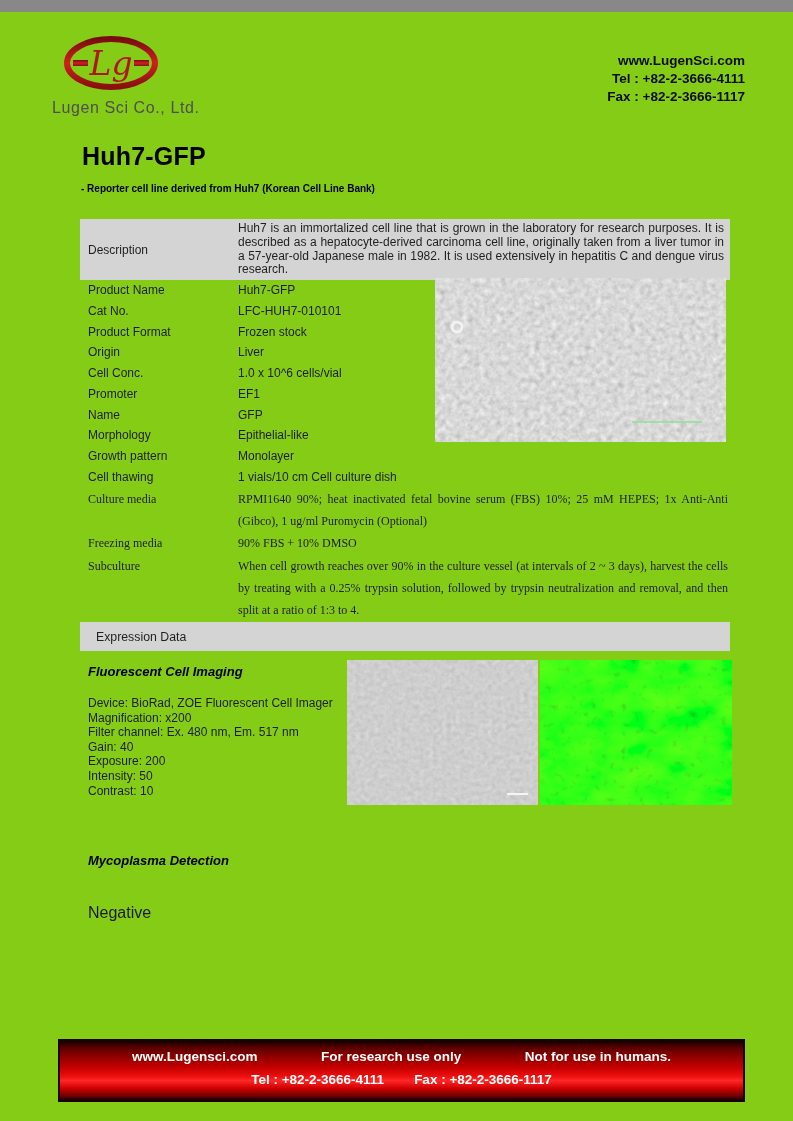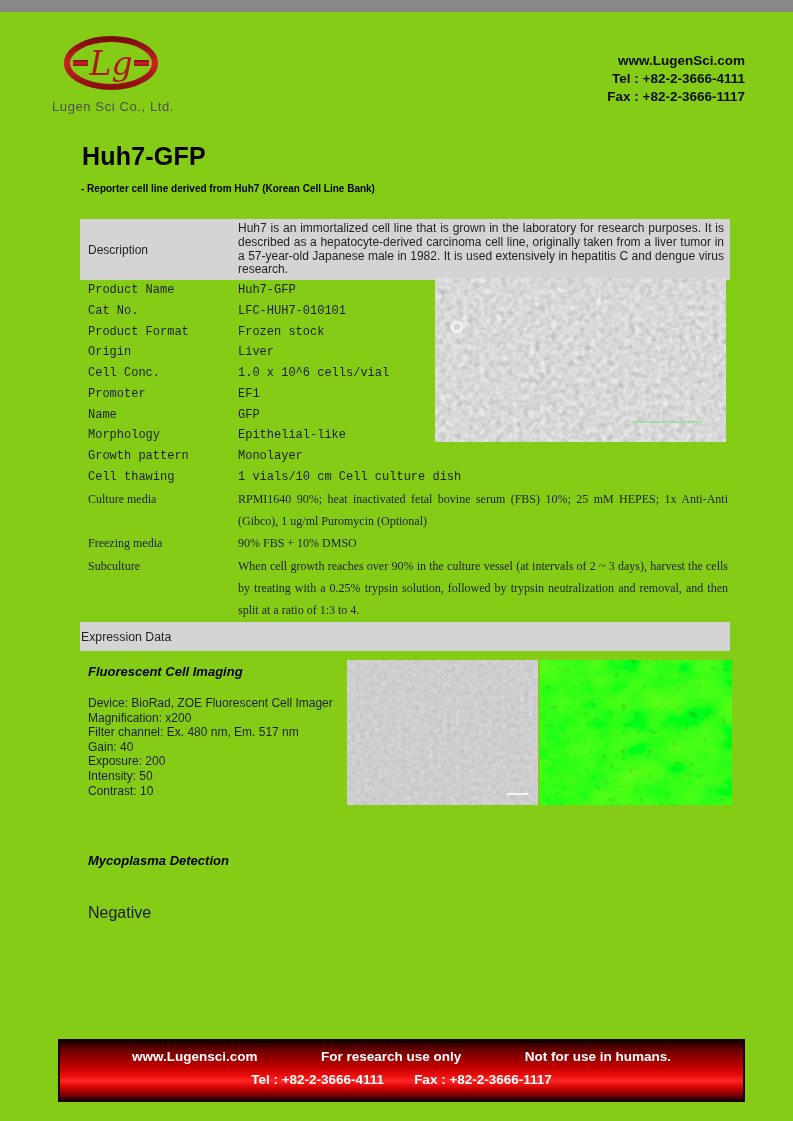--- a/index.html
+++ b/index.html
@@ -2,46 +2,46 @@
 <html><head>
 <meta charset="utf-8">
 <style>
   * { margin:0; padding:0; box-sizing:border-box; }
   body { background:#888; font-family:"Liberation Sans", sans-serif; }
   .page { position:relative; width:793px; height:1121px; background:#84cc16; margin:12px auto;
           color:#1c1c1c; overflow:hidden; }
 
   
   .logo-wrap { position:absolute; left:52px; top:24px; width:118px; text-align:center; }
-  .logo-company { font-size:13px; color:#4f4f4f; letter-spacing:0.6px; margin-top:1px; white-space:nowrap; }
+  .logo-company { font-size:16px; color:#4f4f4f; letter-spacing:0.6px; margin-top:1px; white-space:nowrap; }
   .contact { position:absolute; top:40px; right:48px; text-align:right; font-size:13.5px;
              font-weight:bold; line-height:18px; color:#0d0d0d; }
 
   
   .title { position:absolute; left:82px; top:130px; font-size:25px; font-weight:bold; color:#000; letter-spacing:0.2px; }
   .subtitle { position:absolute; left:81px; top:171px; font-size:10px; font-weight:bold; color:#000; }
 
   
   .ptable { position:absolute; left:80px; top:207px; width:650px; font-size:12px; color:#1f1f1f; }
   .desc-row { display:flex; background:#d4d4d4; min-height:57px; }
   .desc-label { width:158px; flex:none; padding-left:8px; display:flex; align-items:center; }
   .desc-text { flex:1; padding:3px 6px 3px 0; line-height:13.8px; text-align:justify; }
   .prow { display:flex; }
   .prow .lbl { width:158px; flex:none; padding-left:8px; }
   .prow .val { flex:1; padding-right:2px; }
-  .prow.s { height:20.75px; line-height:20.75px;font-family:Liberation Mono, monospace; }
+  .prow.s { height:20.75px; line-height:20.75px; }
   .prow.multi { line-height:22.3px;font-family:Liberation Serif, serif; }
   .prow.multi .val { text-align:justify; }
 
   
   .micro-img { position:absolute; left:435px; top:266px; width:291px; height:164px; }
 
   
   .expr-bar { position:absolute; left:80px; top:610px; width:650px; height:29px; background:#d4d4d4;
-              display:flex; align-items:center; padding-left:1px; font-size:12.3px; color:#1f1f1f; }
+              display:flex; align-items:center; padding-left:16px; font-size:12.3px; color:#1f1f1f; }
   .sec-heading { font-weight:bold; font-style:italic; font-size:13px; color:#000; }
   .fci { position:absolute; left:88px; top:652px; width:256px; }
   .fci-lines { margin-top:17px; font-size:12px; line-height:14.6px; color:#1f1f1f; }
   .img-row { position:absolute; left:347px; top:648px; display:flex; gap:2px; }
   .myco { position:absolute; left:88px; top:841px; }
   .myco-result { position:absolute; left:88px; top:892px; font-size:16px; }
 
   
   .footer { position:absolute; left:58px; top:1027px; width:687px; height:63px;
             border:2px solid #1c0000; color:#fff; font-weight:bold;

